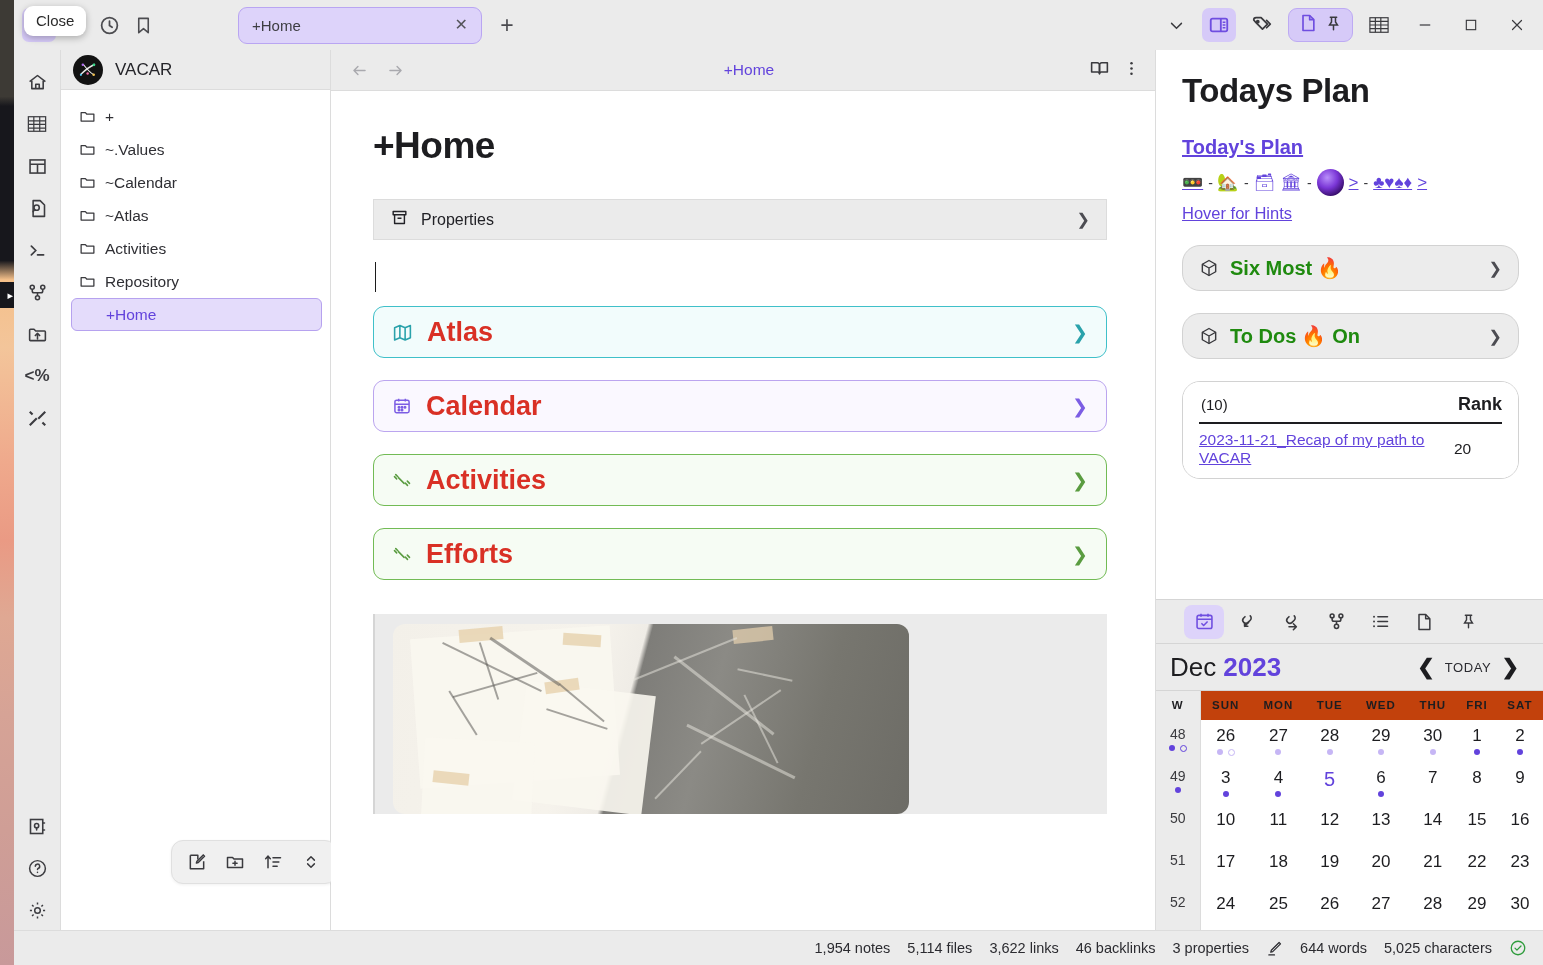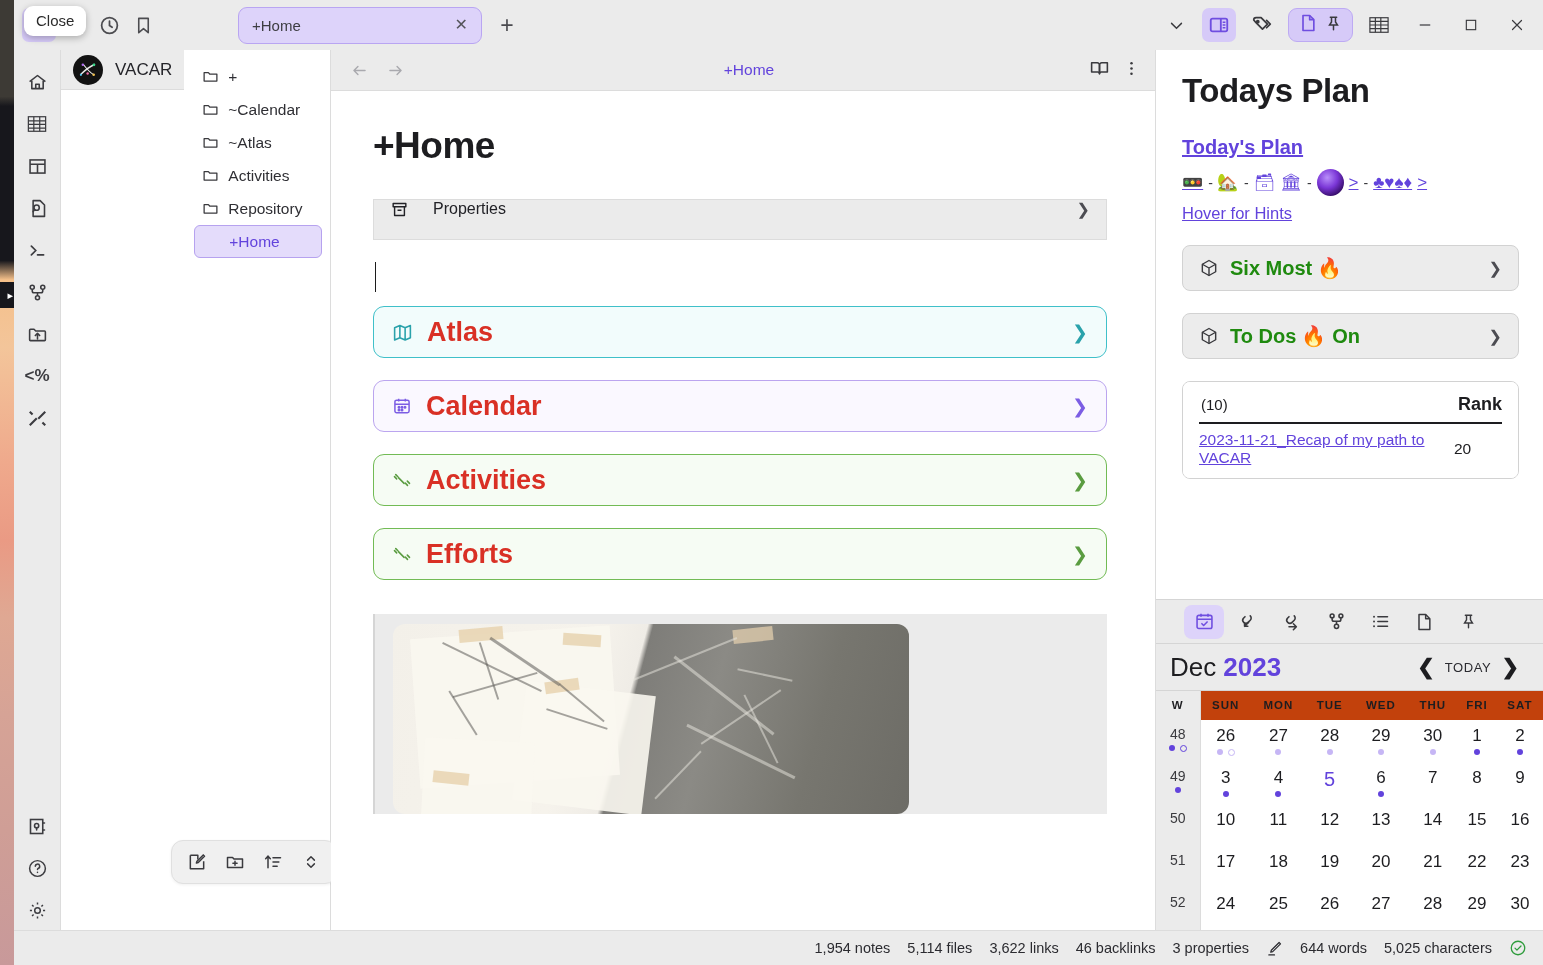--- a/index.html
+++ b/index.html
@@ -100,21 +100,21 @@
   }
   .rail-icon {
     width: 40px; height: 40px; display:flex; align-items:center;
     justify-content:center; color:#3c3c40; border-radius:7px;
   }
   #rail-spacer { flex: 1; }
 
   
   #explorer {
     width: 270px; background: #fff; border-right: 1px solid #dcdcdc;
-    display:flex; flex-direction: row; position: relative;
+    display:flex; flex-direction: column; position: relative;
   }
   #vault-header {
     height: 40px; background: #ebebeb; border-bottom:1px solid #dcdcdc;
     display:flex; align-items:center; gap:12px; padding: 0 12px;
   }
   #vault-logo {
     width:30px; height:30px; border-radius:50%; background:#121212;
     display:flex; align-items:center; justify-content:center;
   }
   #vault-name { font-size: 17px; color: #25252a; }
@@ -151,22 +151,22 @@
   #view-title { flex:1; text-align:center; font-size: 15.5px; color:#6243dc; }
   .vh-right { display:flex; align-items:center; gap: 12px; color:#3a3a3e; }
 
   #editor-scroll { flex:1; overflow:hidden; position:relative; background:#fff;
      padding: 34px 48px 0 42px; }
   #note-title { font-size: 37px; font-weight: 700; color:#1d1d20;
      letter-spacing:-.5px; margin-bottom: 32px; }
 
   #properties-bar {
     height: 41px; background:#ebebeb; border:1px solid #dcdcdc;
-    display:flex; align-items:flex-start; padding: 0 16px;
-    font-size: 16px; color:#222227; gap: 24px; margin-bottom: 22px;
+    display:flex; align-items:center; padding: 0 16px;
+    font-size: 16px; color:#222227; gap: 12px; margin-bottom: 22px;
   }
   #properties-bar .spacer { flex:1; }
   .chev { color:#4c4c52; font-size: 16px; }
 
   #caret-line { height: 30px; border-left: 1.5px solid #1c1c1c; width:1px;
      margin-left: 2px; margin-bottom: 14px; }
 
   .callout {
     border-radius: 11px; border:1.6px solid #ccc; margin-bottom: 22px;
     height: 52px; display:flex; align-items:center; padding: 0 18px; gap: 14px;
@@ -212,21 +212,21 @@
   #emoji-row .dash { color:#3a3a3e; font-size:14px; }
   #emoji-row .u { text-decoration: underline; }
   .emoji-glyph { font-size: 17px; line-height:1; }
   #orb { width: 27px; height: 27px; border-radius:50%;
      background: radial-gradient(circle at 38% 32%, #b98ffb 0%, #7a36d6 42%, #3a0f6e 75%, #150326 100%);
      display:inline-block; vertical-align: middle; }
   #hints-link { display:block; margin-top: 8px; font-size: 16.5px;
      color:#6243dc; text-decoration: underline; }
 
   .box {
-    margin-top: 22px; border:1px solid #d2d2d2; border-radius: 8px;
+    margin-top: 22px; border:1px solid #d2d2d2; border-radius: 18px;
     background:#ececec; overflow:hidden;
   }
   .box-head {
     height: 44px; display:flex; align-items:center; gap:11px; padding: 0 16px;
     font-size: 20px; font-weight: 700; color:#1f8a0f;
   }
   .box-head .spacer { flex:1; }
   .box-head .bchev { color:#4c4c52; font-size: 16px; font-weight:400; }
   .cube-ico { color:#3a3a3e; display:flex; }
   .box-body { background:#fff; padding: 6px 16px 4px; }
@@ -488,20 +488,28 @@
       </div>
 
       <div id="file-tree">
         <div class="file-row">
           <span class="folder-ico">
               <svg width="17" height="17" viewBox="0 0 24 24" fill="none" stroke="currentColor" stroke-width="1.8" stroke-linejoin="round">
                 <path d="M3 6.5h6l1.8 2H21v10H3z"></path>
               </svg>
             </span>
           <span>+</span>
+        </div>
+        <div class="file-row">
+          <span class="folder-ico">
+              <svg width="17" height="17" viewBox="0 0 24 24" fill="none" stroke="currentColor" stroke-width="1.8" stroke-linejoin="round">
+                <path d="M3 6.5h6l1.8 2H21v10H3z"></path>
+              </svg>
+            </span>
+          <span>~.Values</span>
         </div>
         <div class="file-row">
           <span class="folder-ico">
               <svg width="17" height="17" viewBox="0 0 24 24" fill="none" stroke="currentColor" stroke-width="1.8" stroke-linejoin="round">
                 <path d="M3 6.5h6l1.8 2H21v10H3z"></path>
               </svg>
             </span>
           <span>~Calendar</span>
         </div>
         <div class="file-row">

